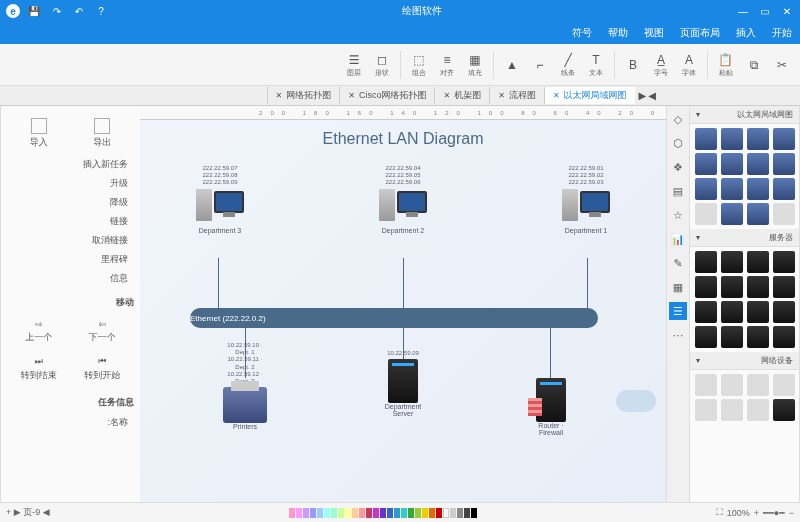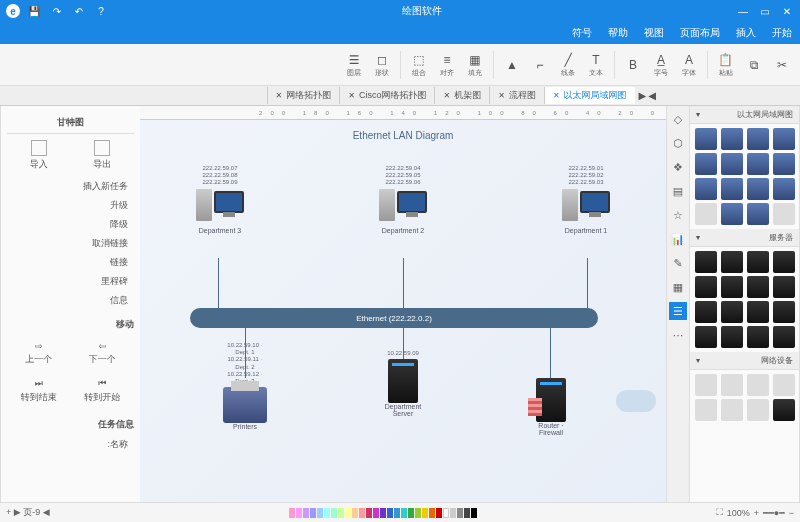--- a/index.html
+++ b/index.html
@@ -26,28 +26,28 @@
 .panel-item { display: flex; flex-direction: column; align-items: center; gap: 2px; cursor: pointer; }
 .panel-ico { width: 16px; height: 16px; border: 1px solid #aaa; }
 .panel-section { font-weight: bold; padding: 4px 0; margin-top: 4px; }
 .panel-list-item { padding: 3px 6px; display: flex; align-items: flex-end; gap: 4px; cursor: pointer; }
 .toolstrip { width: 24px; background: #f0f0f0; border-left: 1px solid #ddd; border-right: 1px solid #ddd; display: flex; flex-direction: column; align-items: center; padding: 4px 0; gap: 6px; }
 .tool-btn { width: 18px; height: 18px; display: flex; align-items: center; justify-content: center; font-size: 11px; color: #666; cursor: pointer; }
 .tool-btn.active { background: #1b87e5; color: #fff; }
 .canvas-wrap { flex: 1; background: #fff; position: relative; overflow: hidden; }
 .ruler-h { height: 14px; background: #f8f8f8; border-bottom: 1px solid #ccc; font-size: 6px; color: #888; display: flex; align-items: center; padding: 0 4px; letter-spacing: 8px; }
 .canvas { position: absolute; top: 14px; left: 0; right: 0; bottom: 0; background: linear-gradient(135deg, #f0f4fa 0%, #e8eef7 100%); direction: ltr; }
-.diag-title { position: absolute; top: 10px; left: 50%; transform: translateX(-50%); font-size: 10px; color: #4a6a8a; }
+.diag-title { position: absolute; top: 10px; left: 50%; transform: translateX(-50%); font-size: 16px; color: #4a6a8a; }
 .pc { position: absolute; width: 60px; text-align: center; font-size: 7px; color: #556; }
 .pc-img { width: 48px; height: 38px; margin: 0 auto; position: relative; }
 .tower { position: absolute; left: 0; top: 0; width: 16px; height: 32px; background: linear-gradient(#ccc, #999); border-radius: 1px; }
 .monitor { position: absolute; right: 0; top: 2px; width: 30px; height: 22px; background: #2a5a9a; border: 2px solid #333; border-radius: 2px; }
 .monitor::after { content: ""; position: absolute; bottom: -6px; left: 50%; transform: translateX(-50%); width: 12px; height: 5px; background: #888; }
 .ips { font-size: 6px; color: #667; line-height: 1.2; margin-bottom: 2px; }
-.bus { position: absolute; left: 50px; right: 68px; top: 188px; height: 20px; background: #4a6a8a; border-radius: 10px; color: #fff; font-size: 8px; display: flex; align-items: center; justify-content: center; }
+.bus { position: absolute; left: 50px; right: 68px; top: 188px; height: 20px; background: #4a6a8a; border-radius: 10px; color: #fff; font-size: 8px; display: flex; align-items: center; }
 .wire { position: absolute; width: 1px; background: #4a6a8a; }
 .server { position: absolute; width: 50px; text-align: center; font-size: 7px; color: #556; }
 .srv-box { width: 30px; height: 44px; margin: 0 auto; background: linear-gradient(#333, #111); border-radius: 2px; position: relative; }
 .srv-box::before { content: ""; position: absolute; top: 4px; left: 4px; right: 4px; height: 3px; background: #3af; }
 .firewall { position: absolute; left: -8px; top: 20px; width: 14px; height: 18px; background: repeating-linear-gradient(0deg, #d55 0 3px, #e99 3px 6px); }
 .printer-img { width: 44px; height: 36px; margin: 0 auto; background: linear-gradient(#6a7aaa, #3a4a7a); border-radius: 3px; position: relative; }
 .printer-img::before { content: ""; position: absolute; top: -6px; left: 8px; right: 8px; height: 10px; background: #ccc; }
 .cloud { position: absolute; right: 10px; bottom: 90px; width: 40px; height: 22px; background: #cde; border-radius: 12px; }
 .right-panel { width: 110px; background: #fafafa; border-right: 1px solid #ddd; font-size: 8px; overflow: hidden; }
 .lib-head { background: #eee; padding: 3px 6px; font-size: 8px; color: #555; border-bottom: 1px solid #ddd; display: flex; align-items: center; justify-content: space-between; }
@@ -324,45 +324,44 @@
             <div>10.22.59.12 · Dept. 3</div>
           </div>
         <div class="printer-img"></div>
         <div>Printers</div>
       </div>
       <div class="cloud"></div>
     </div>
   </div>
 
   <div class="left-panel">
-    <div class="panel-title">甘特图</div>
     <div class="panel-row">
       <div class="panel-item">
           <div class="panel-ico"></div>
           <span>导出</span>
         </div>
       <div class="panel-item">
           <div class="panel-ico"></div>
           <span>导入</span>
         </div>
     </div>
     <div class="panel-list-item">
         <span>插入新任务</span>
       </div>
     <div class="panel-list-item">
         <span>升级</span>
       </div>
     <div class="panel-list-item">
         <span>降级</span>
       </div>
     <div class="panel-list-item">
+        <span>链接</span>
+      </div>
+    <div class="panel-list-item">
         <span>取消链接</span>
-      </div>
-    <div class="panel-list-item">
-        <span>链接</span>
       </div>
     <div class="panel-list-item">
         <span>里程碑</span>
       </div>
     <div class="panel-list-item">
         <span>信息</span>
       </div>
     <div class="panel-section">移动</div>
     <div class="panel-row">
       <div class="panel-item">

